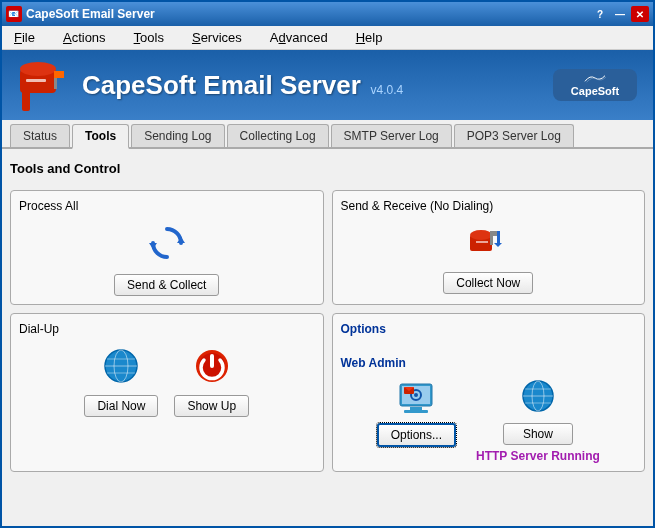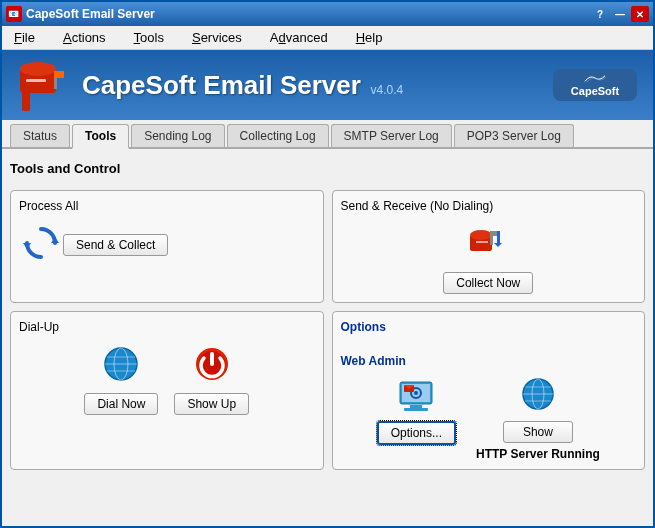--- a/index.html
+++ b/index.html
@@ -140,22 +140,23 @@
       background: #f8f8f8;
     }
     .panel-title {
       font-weight: normal;
       font-size: 12px;
       margin-bottom: 8px;
       color: #000;
     }
     .panel-content {
       display: flex;
-      flex-direction: row;
-      align-items: center;
+      flex-direction: column;
+      align-items: center;
+      gap: 6px;
     }
     .panel-content-row {
       display: flex;
       flex-direction: row;
       align-items: center;
       gap: 16px;
       justify-content: center;
     }
     .icon-item {
       display: flex;
@@ -172,21 +173,21 @@
       font-size: 12px;
       color: #000;
       min-width: 70px;
     }
     .action-btn.focused {
       border: 2px solid #0054a6;
       outline: 1px dotted #000;
     }
     .status-text {
       font-weight: bold;
-      color: #000000;
+      color: #a21caf;
       font-size: 12px;
       margin-top: 4px;
     }
     .web-admin-row {
       display: flex;
       flex-direction: row;
       align-items: flex-start;
       gap: 20px;
       justify-content: center;
     }

